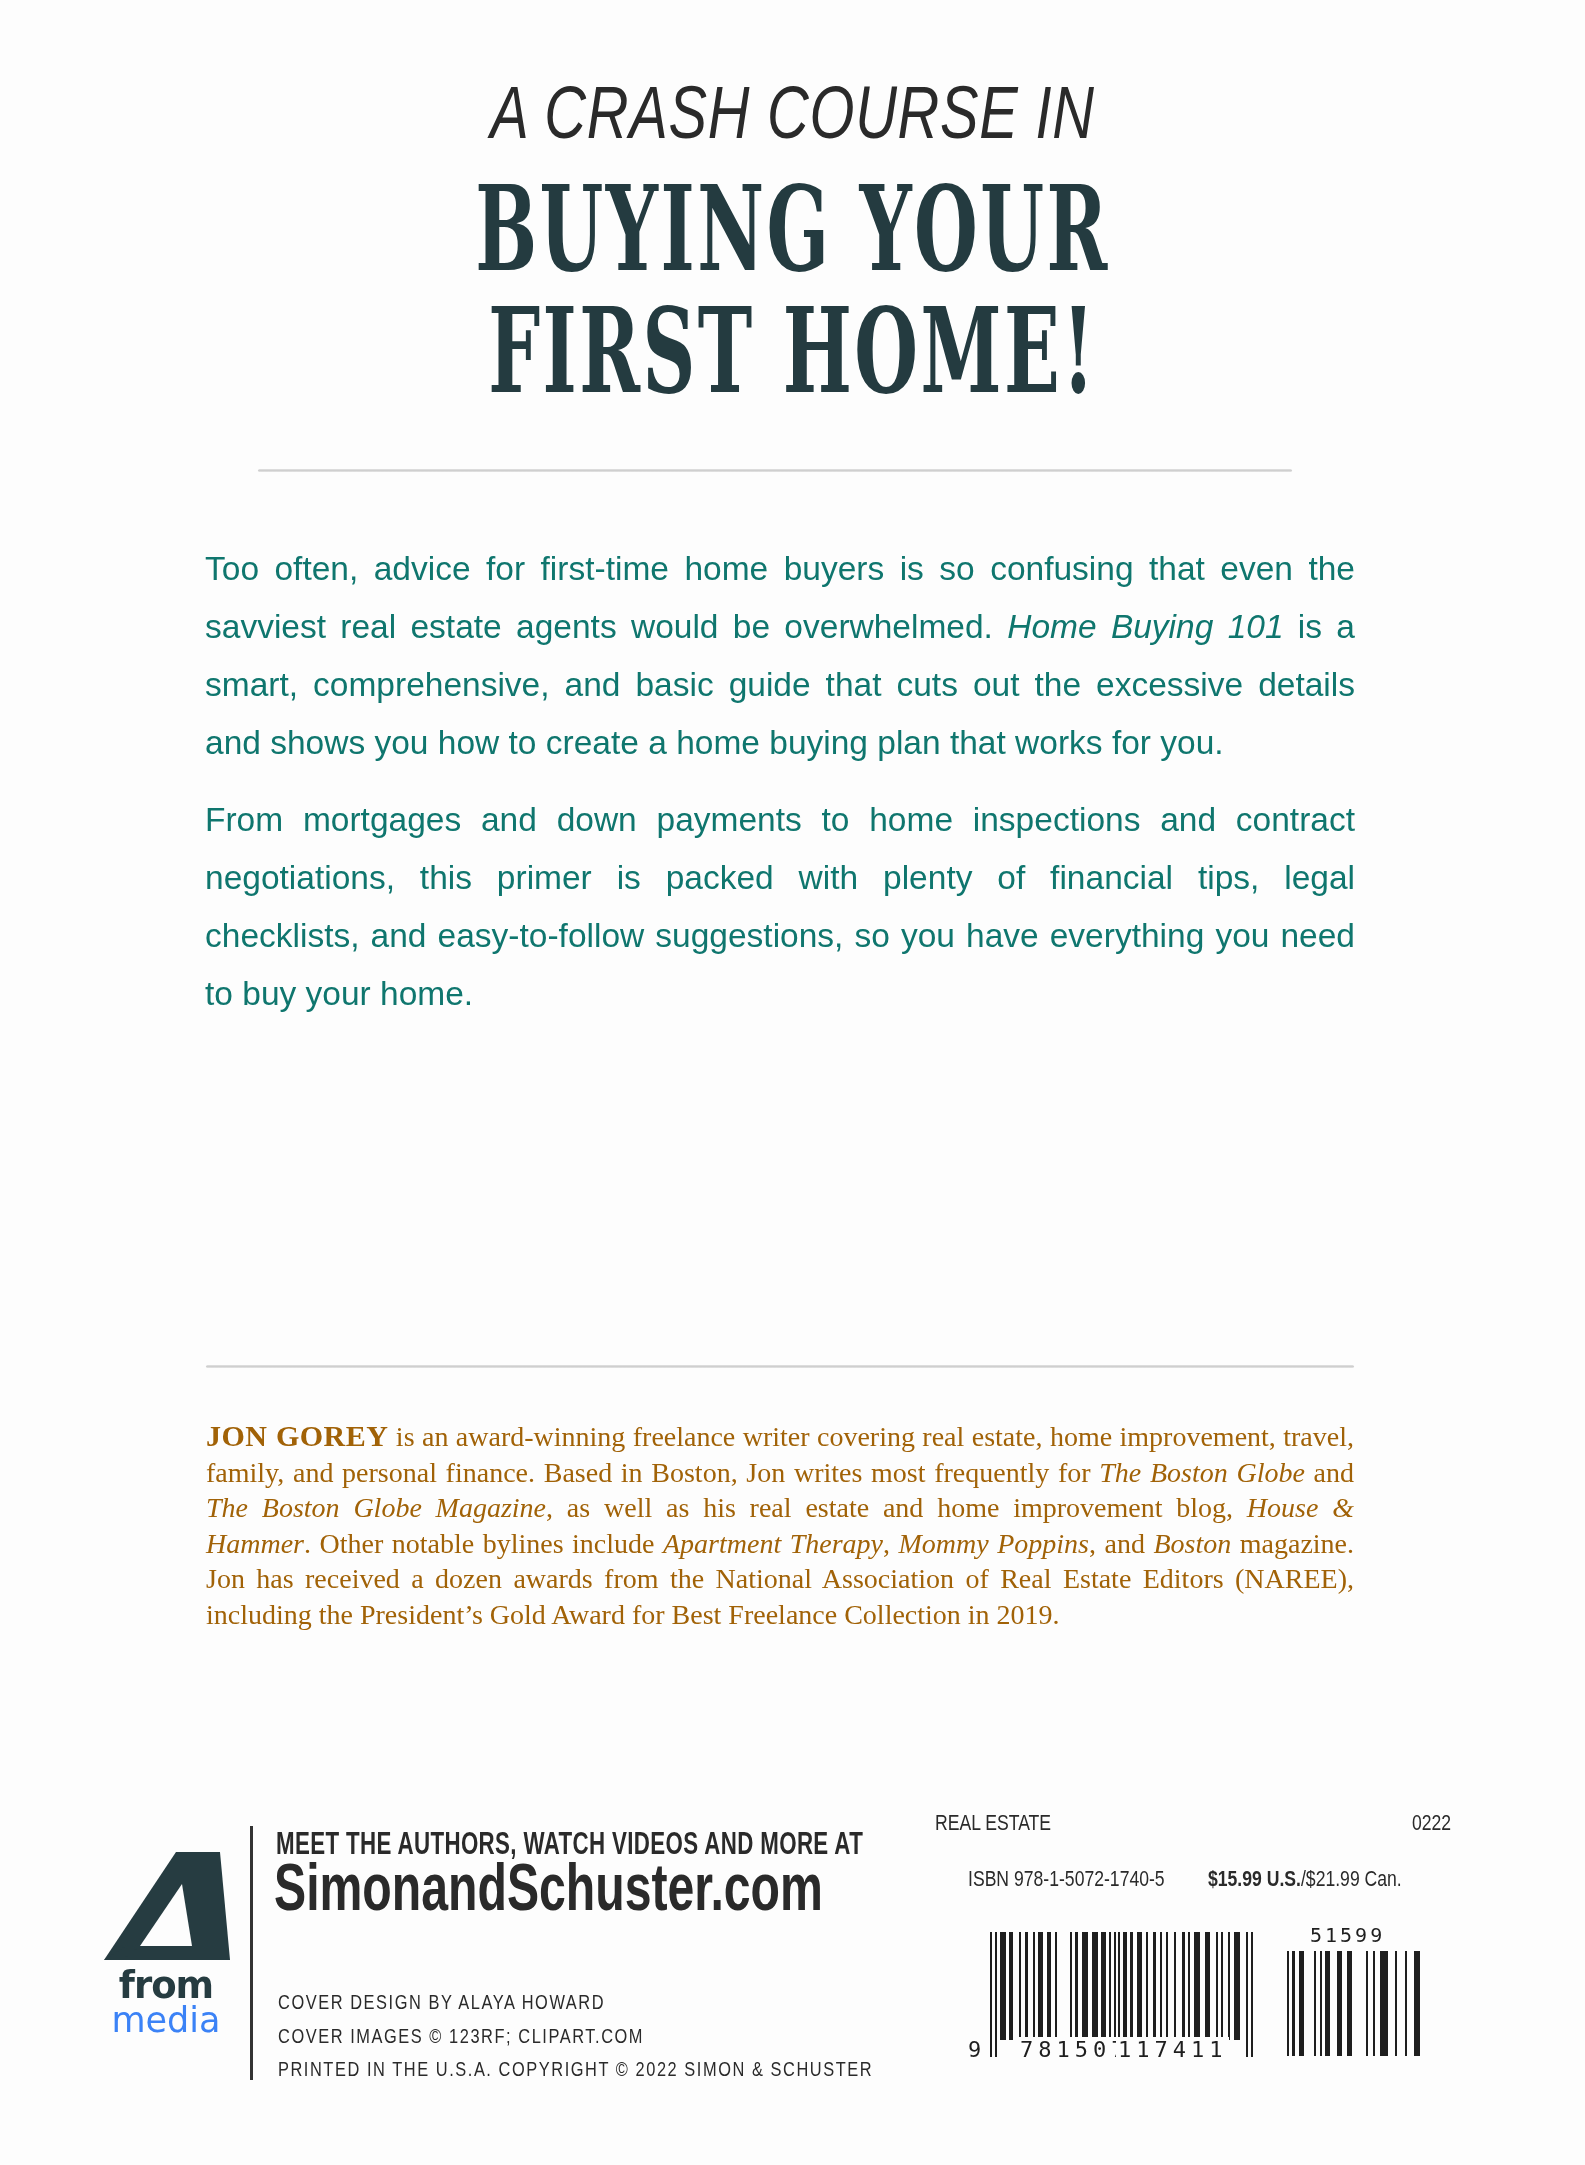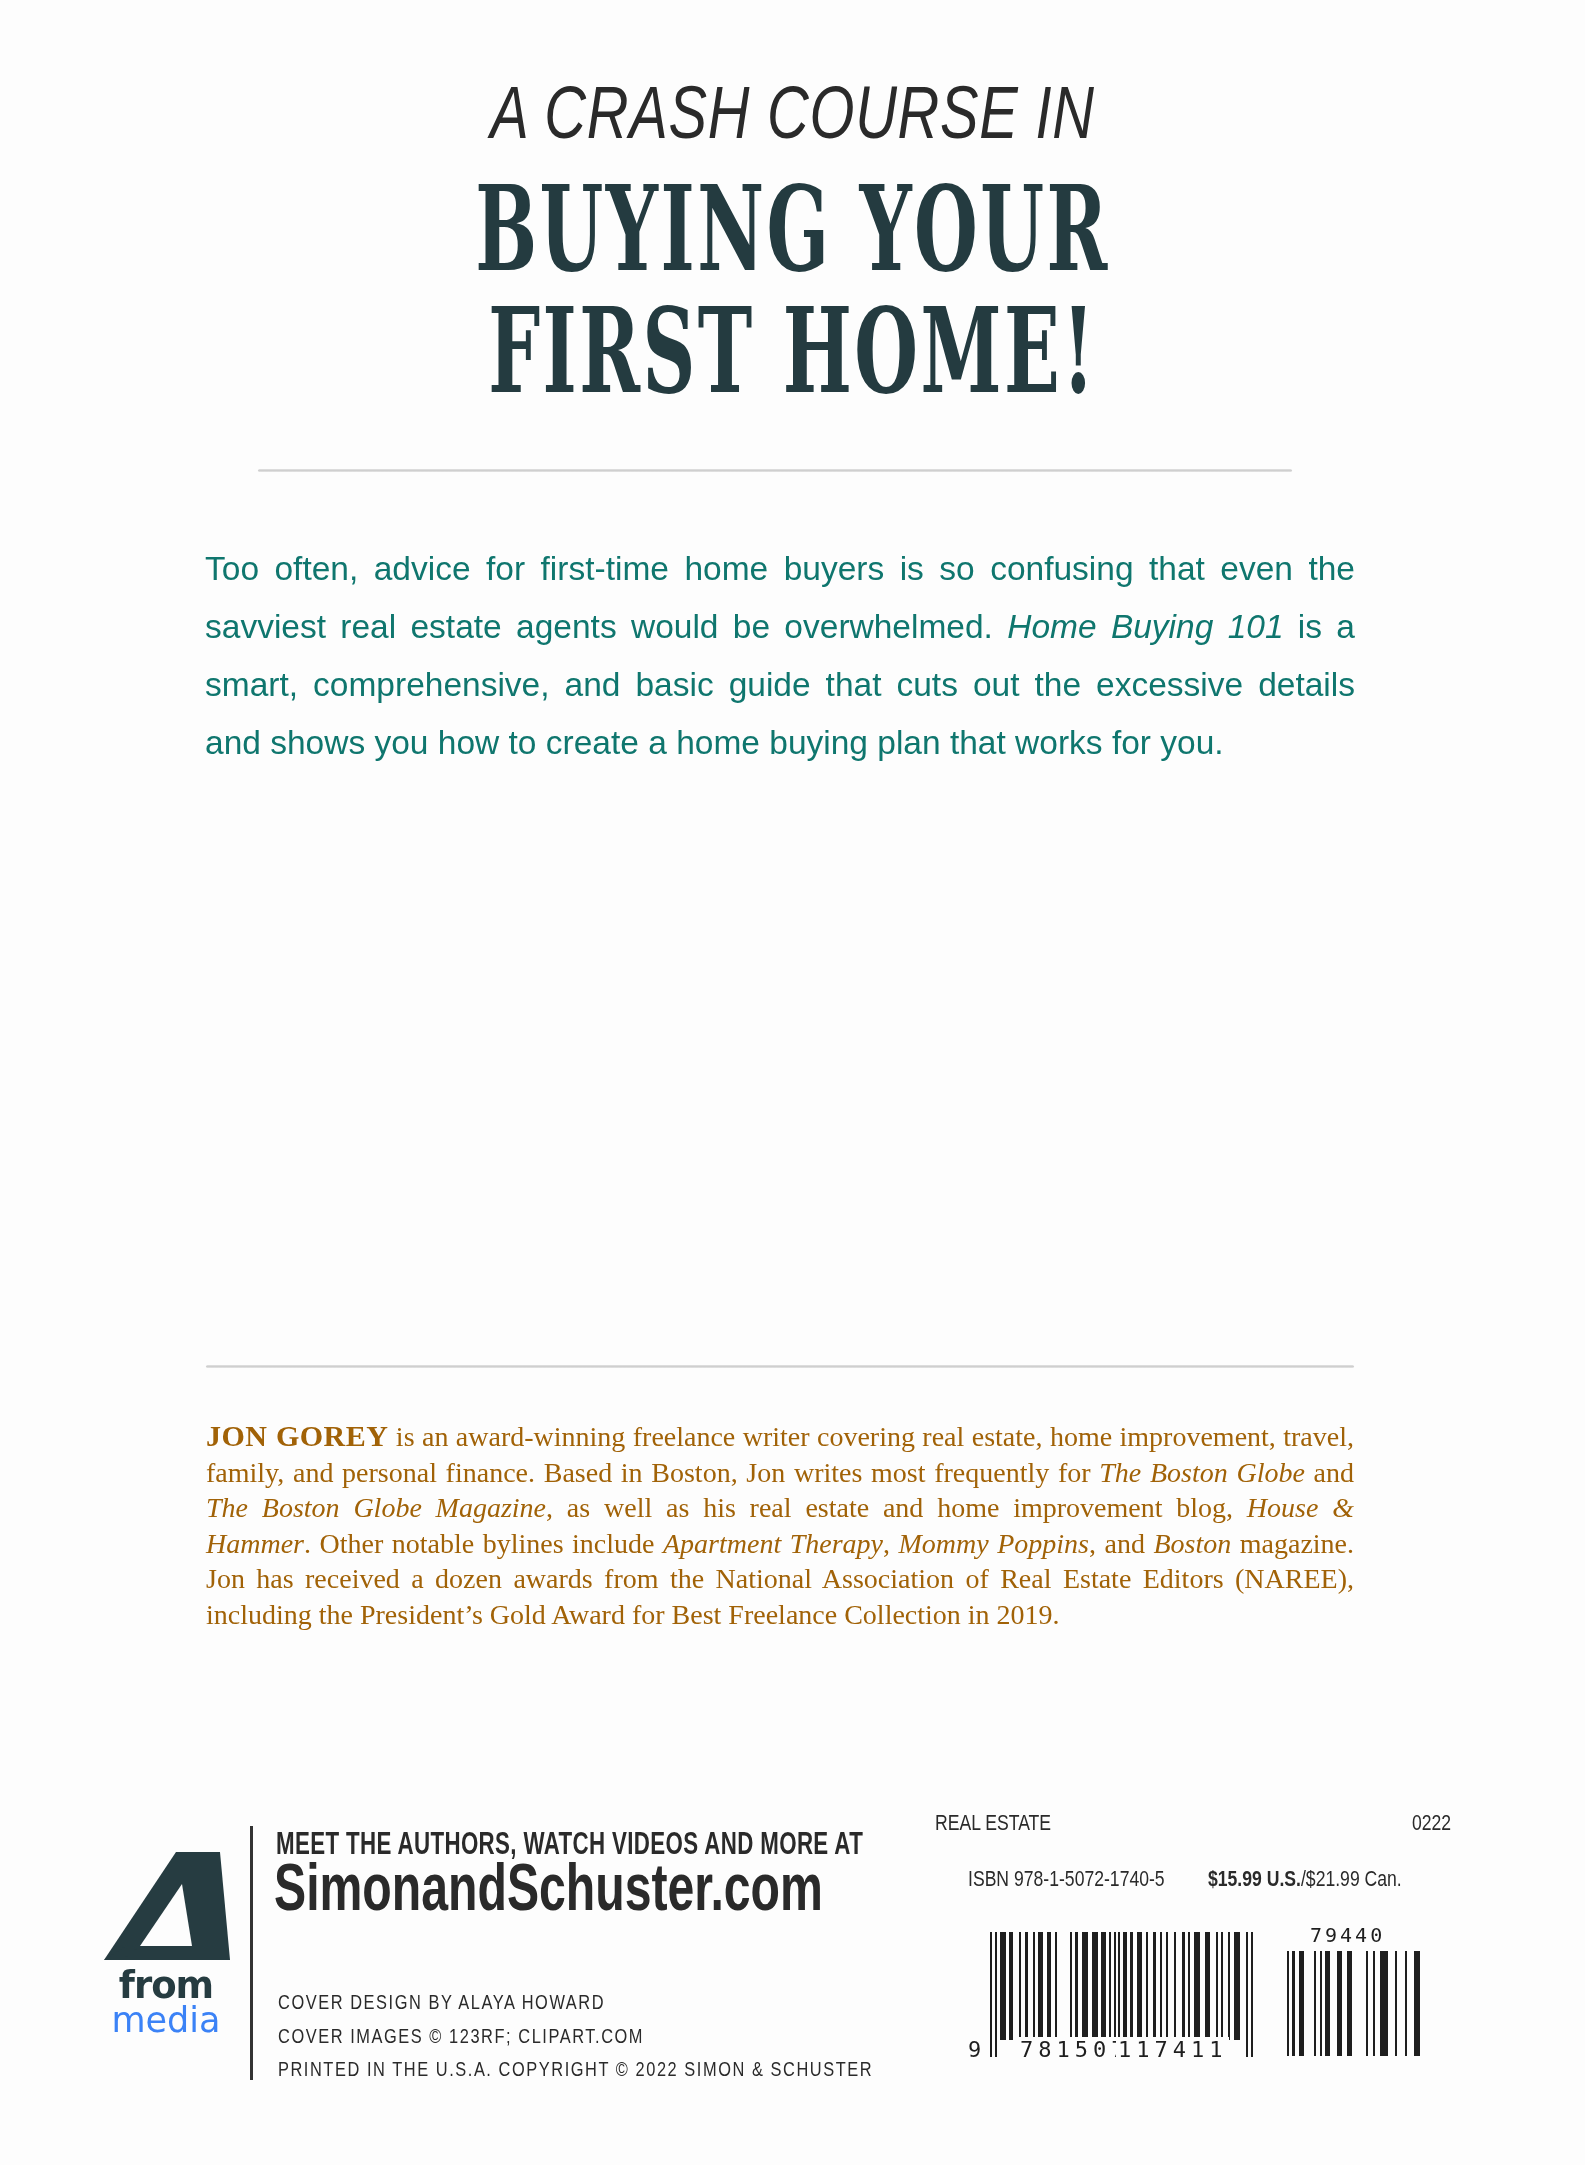--- a/index.html
+++ b/index.html
@@ -205,20 +205,21 @@
 <body>
 
 <div class="abs kicker">A CRASH COURSE IN</div>
 <div class="abs title-line title-1">BUYING YOUR</div>
 <div class="abs title-line title-2">FIRST HOME!</div>
 
 <div class="abs rule rule-top"></div>
 
 <div class="abs blurb">
   <p><span>Too often, advice for first-time home buyers is so confusing that even the savviest real estate agents would be overwhelmed. </span><em>Home Buying 101</em><span> is a smart, comprehensive, and basic guide that cuts out the excessive details and shows you how to create a home buying plan that works for you.</span></p>
+  <p>From mortgages and down payments to home inspections and contract negotiations, this primer is packed with plenty of financial tips, legal checklists, and easy-to-follow suggestions, so you have everything you need to buy your home.</p>
 </div>
 
 <div class="abs rule rule-mid"></div>
 
 <p class="abs bio"><span class="author-name">JON GOREY</span><span> is an award-winning freelance writer covering real estate, home improvement, travel, family, and personal finance. Based in Boston, Jon writes most frequently for </span><em>The Boston Globe</em><span> and </span><em>The Boston Globe Magazine</em><span>, as well as his real estate and home improvement blog, </span><em>House &amp; Hammer</em><span>. Other notable bylines include </span><em>Apartment Therapy</em><span>, </span><em>Mommy Poppins</em><span>, and </span><em>Boston</em><span> magazine. Jon has received a dozen awards from the National Association of Real Estate Editors (NAREE), including the President’s Gold Award for Best Freelance Collection in 2019.</span></p>
 
 <div class="abs logo">
   <svg width="140" height="118" viewBox="0 0 140 118" style="position:absolute;left:0;top:0;">
 
     <polygon points="8,112 80,4 124,4 134,112" fill="#263c41"></polygon>
@@ -290,21 +291,21 @@
       <rect x="261" y="0" width="2" height="125"></rect>
   </g>
 </svg>
 
 <div class="abs barcode-digits">
   <span class="bd-lead">9</span>
   <span class="bd-left">781507</span>
   <span class="bd-right">117411</span>
 </div>
 
-<div class="abs addon-digits">79440</div>
+<div class="abs addon-digits">51599</div>
 <svg class="abs barcode-addon" viewBox="0 0 136 105" preserveAspectRatio="none">
   <g fill="#1e1e1e">
     <rect x="0" y="0" width="2" height="105"></rect>
       <rect x="5" y="0" width="3" height="105"></rect>
     <rect x="12" y="0" width="5" height="105"></rect>
       <rect x="27" y="0" width="2" height="105"></rect>
     <rect x="33" y="0" width="2" height="105"></rect>
       <rect x="38" y="0" width="5" height="105"></rect>
     <rect x="50" y="0" width="5" height="105"></rect>
       <rect x="60" y="0" width="5" height="105"></rect>

